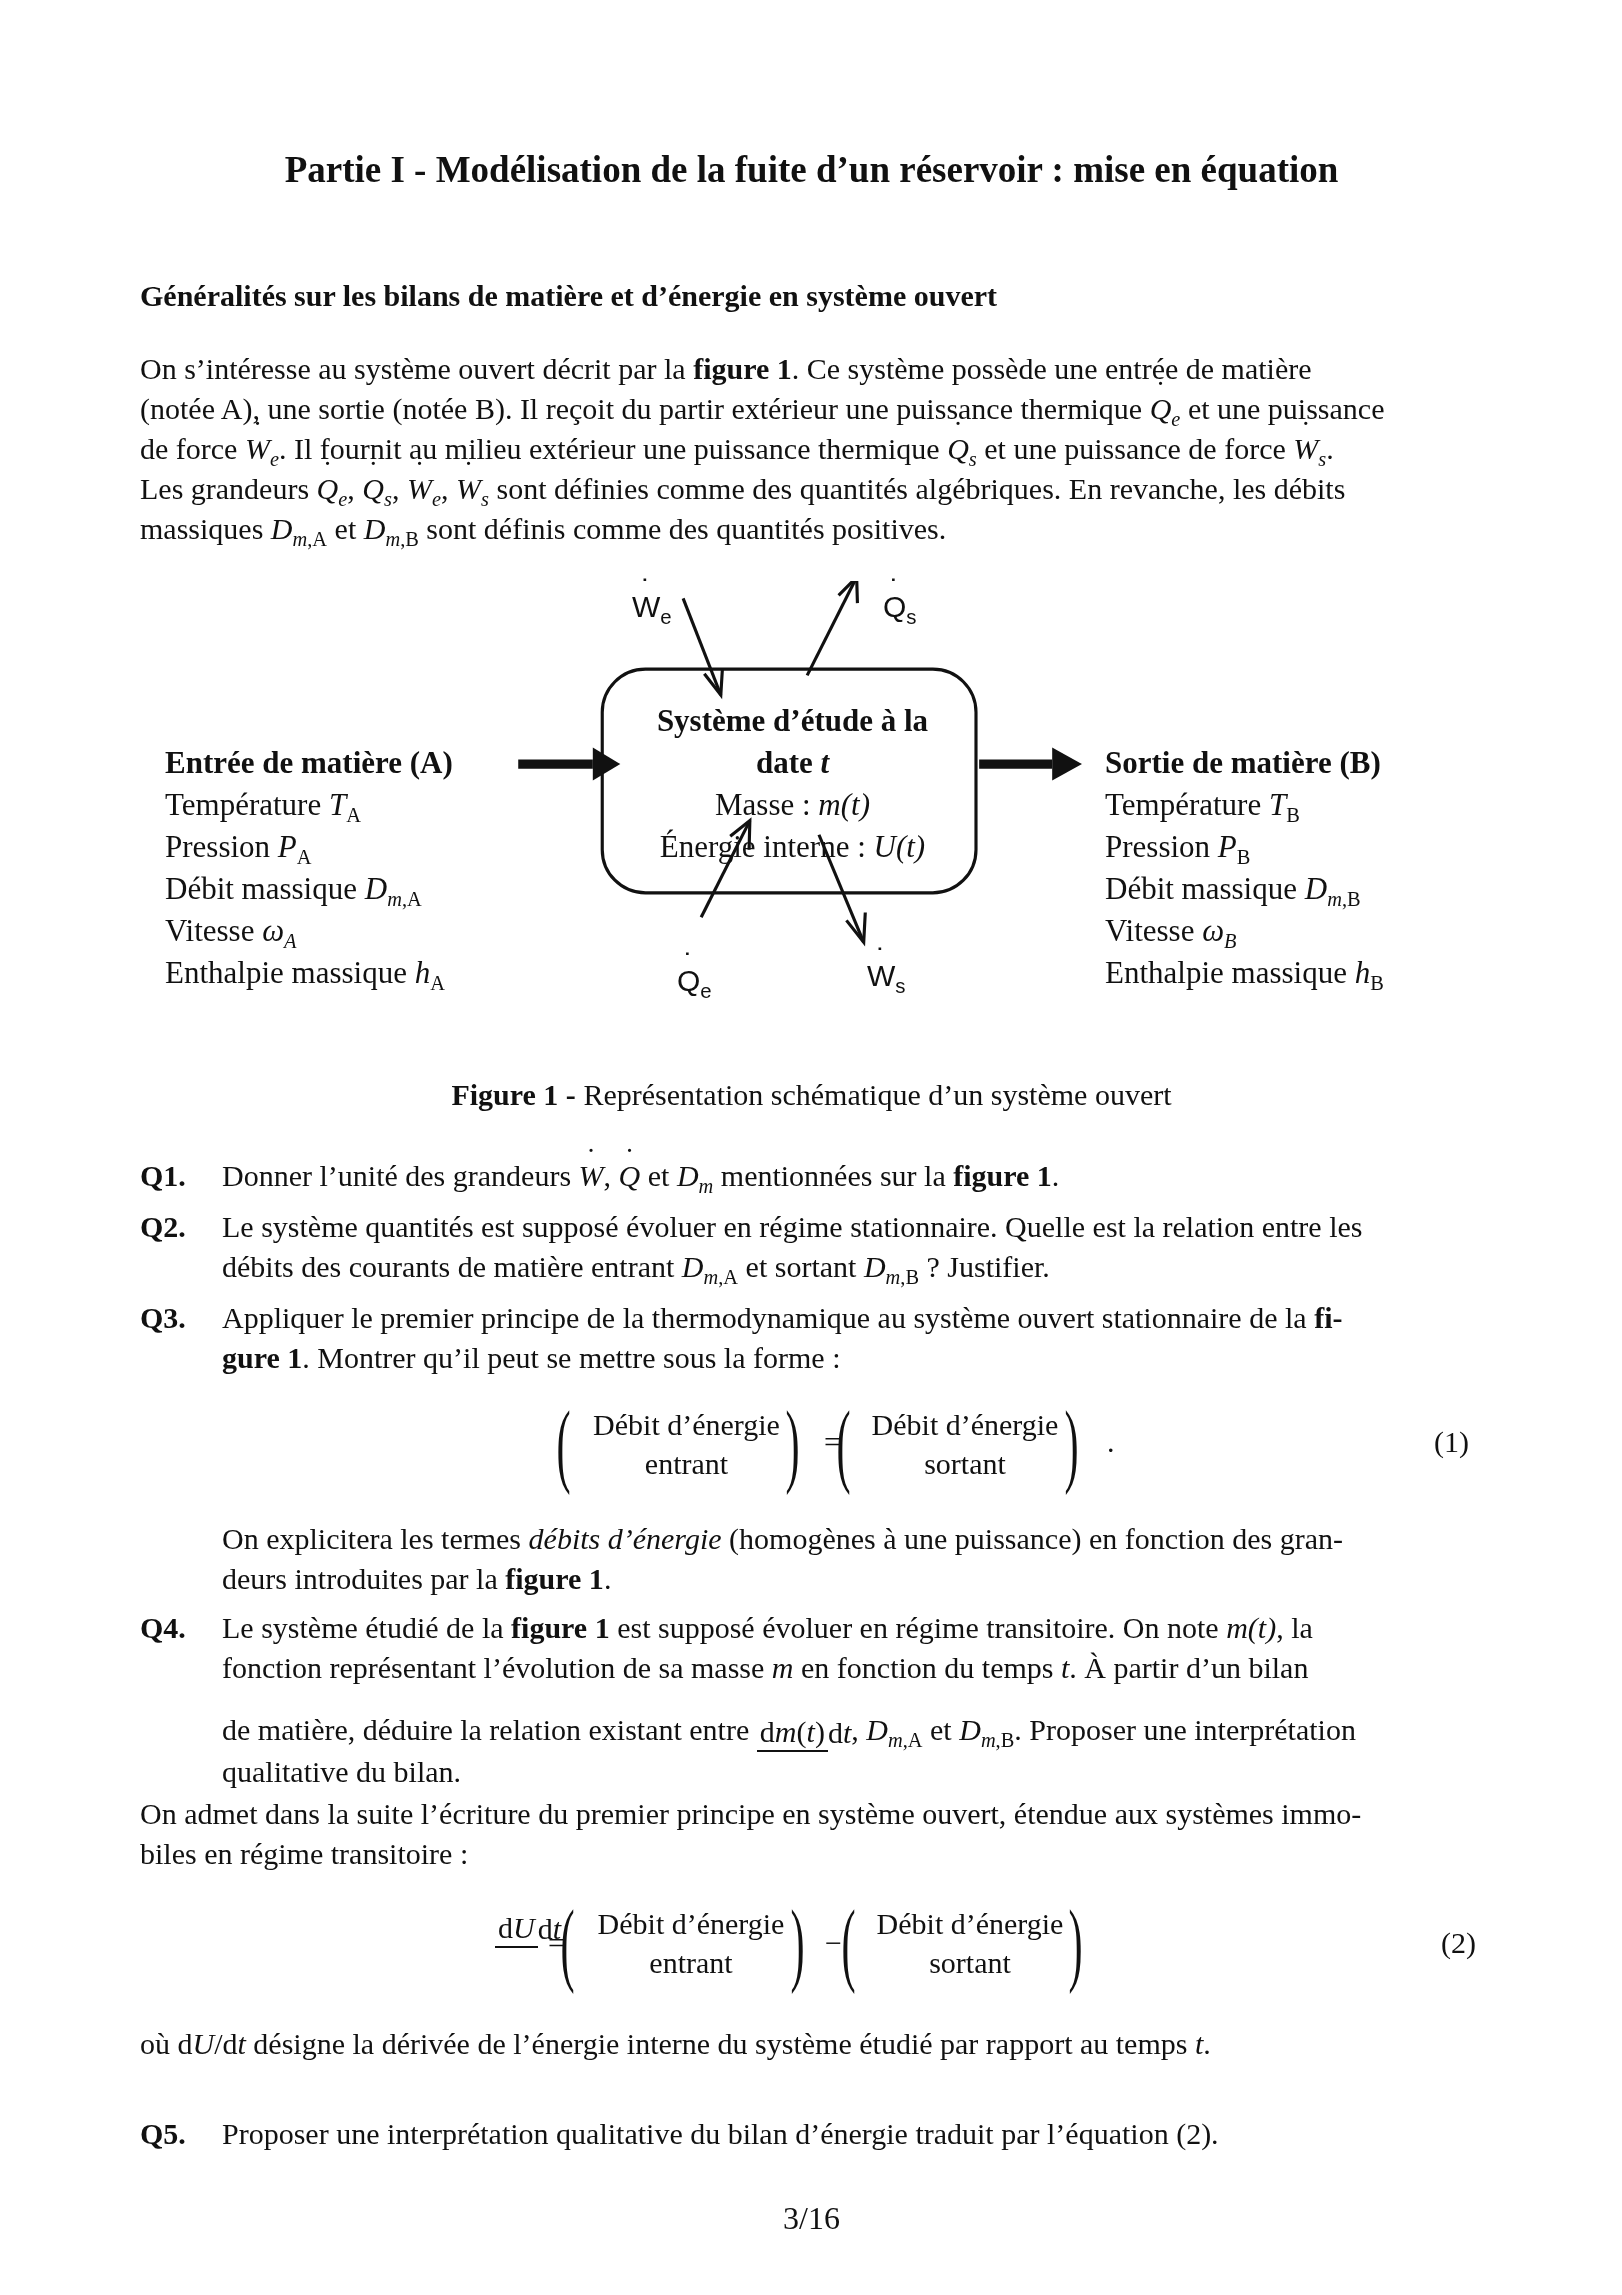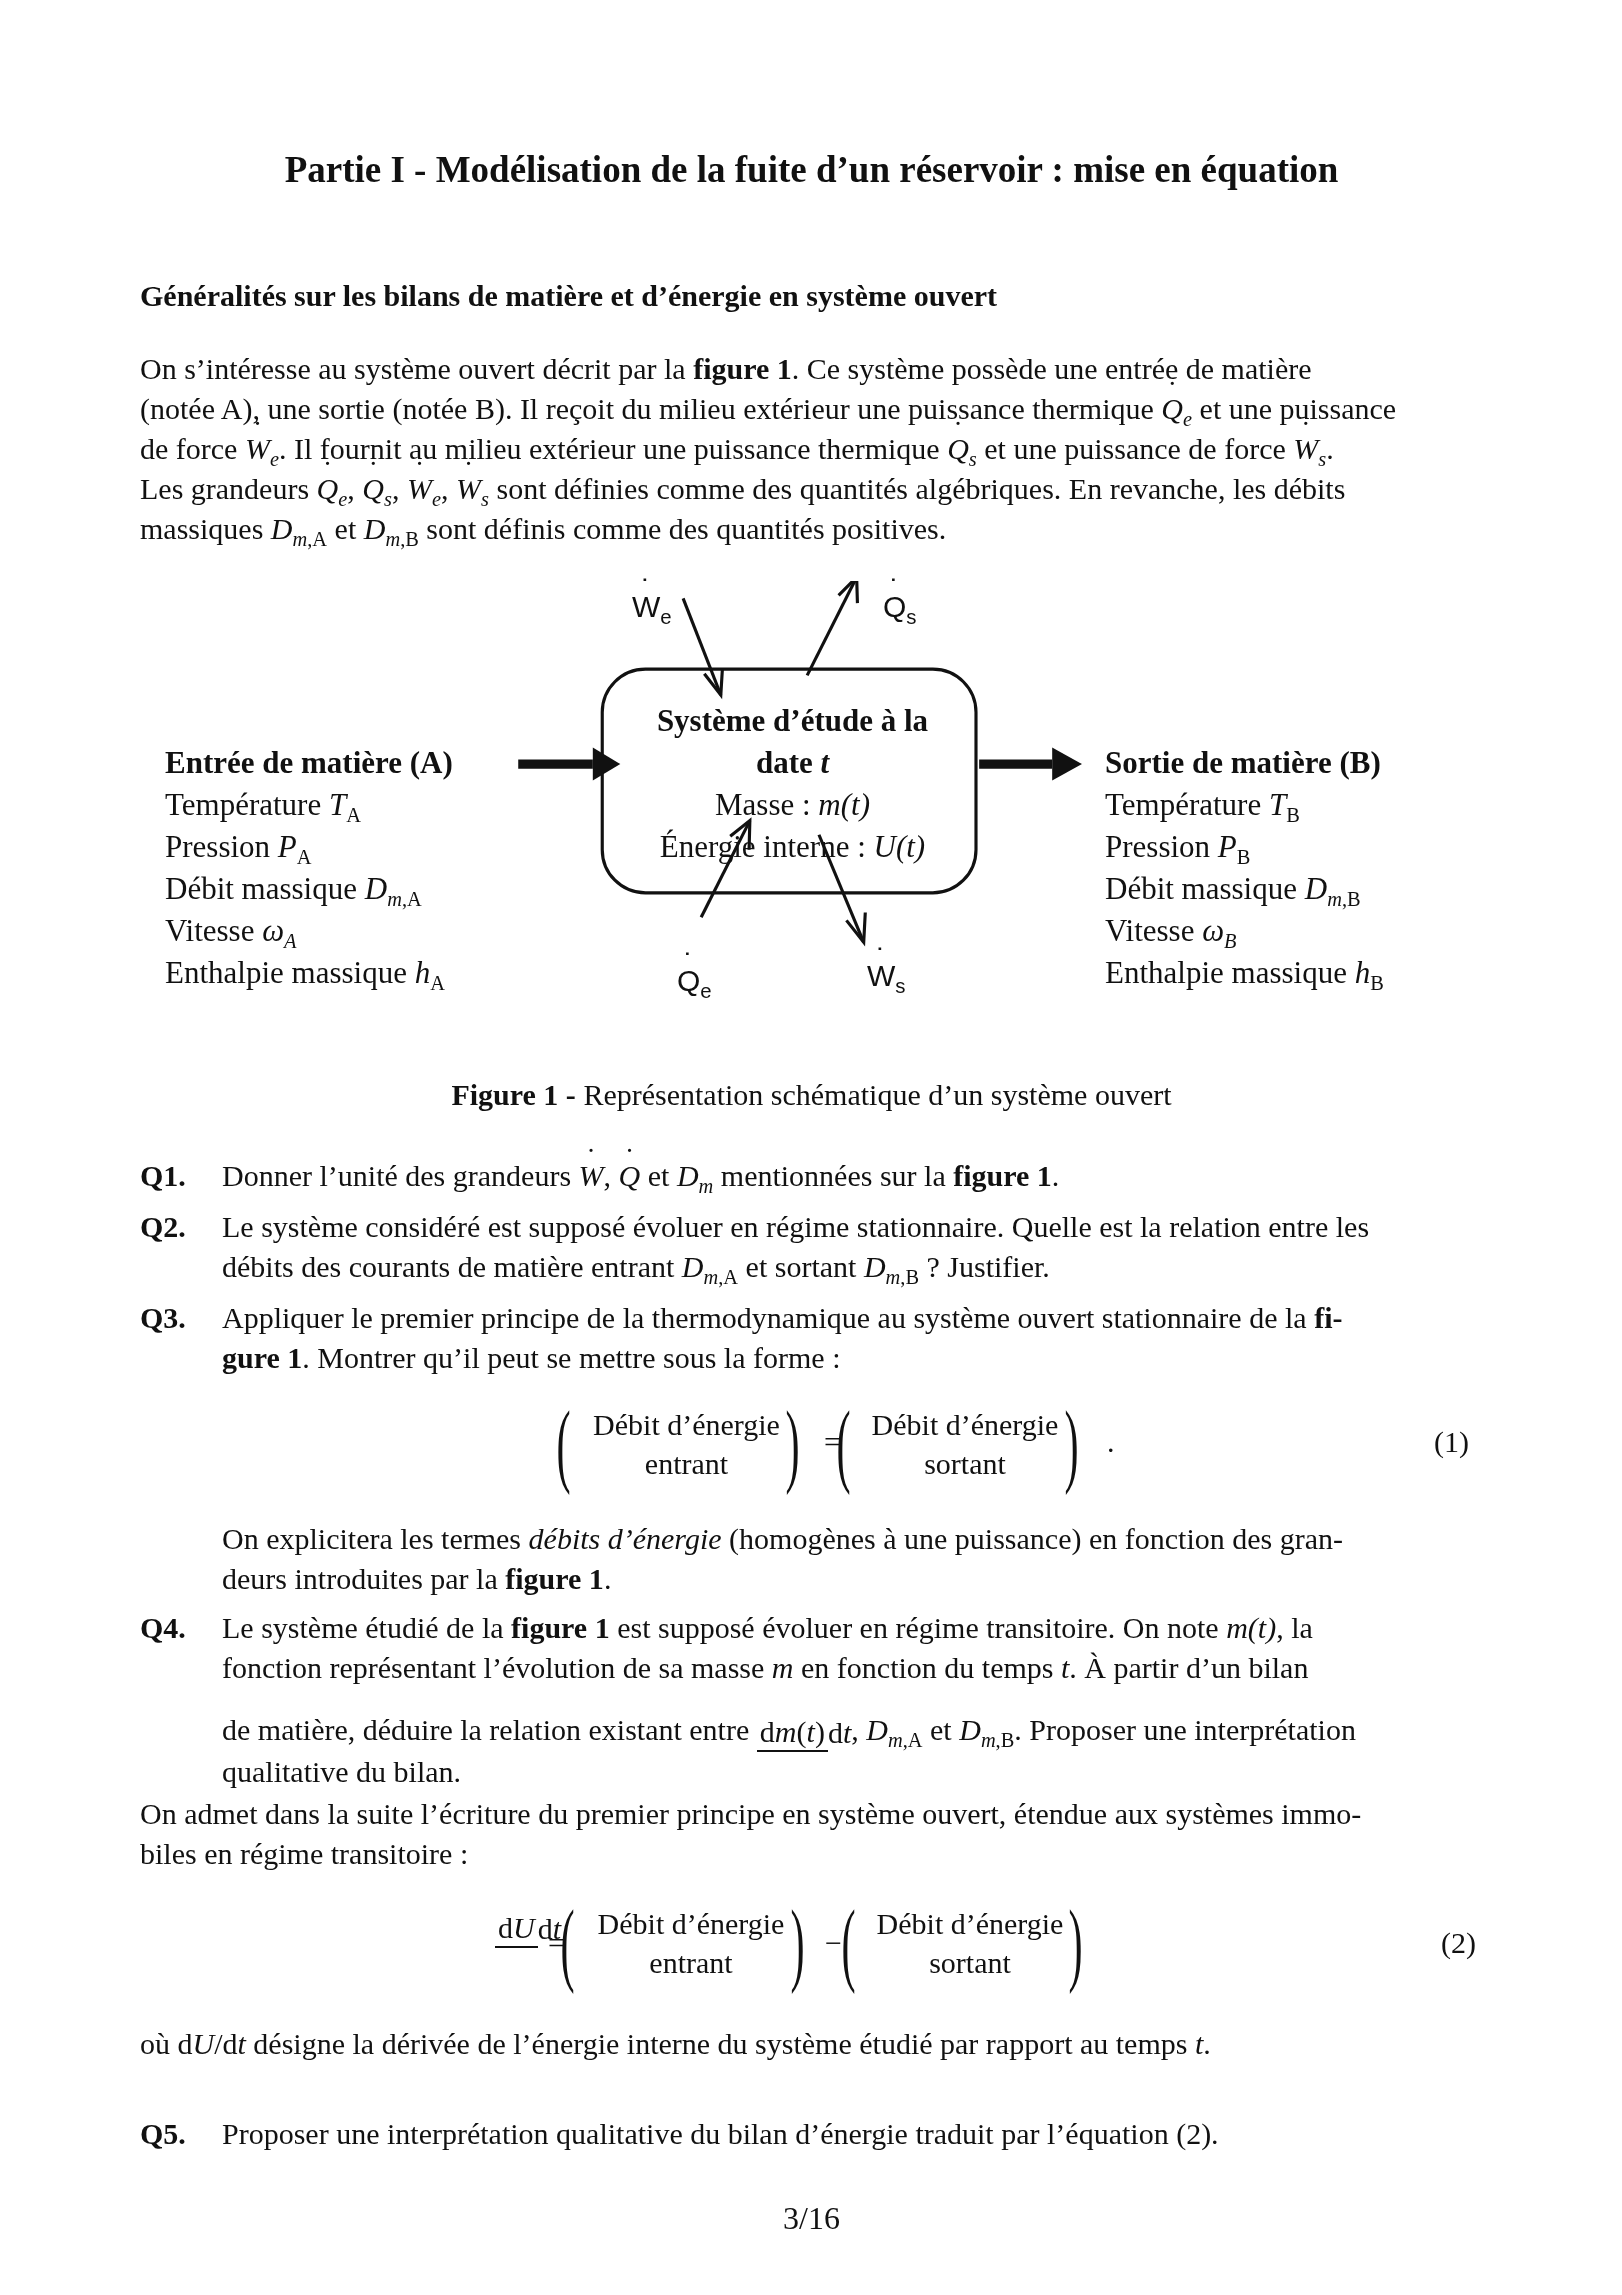--- a/index.html
+++ b/index.html
@@ -33,21 +33,21 @@
   .frac .num { border-bottom: 2.4px solid #111; padding: 0 3.1px; }
 </style>
 </head>
 <body>
 
 <div class="abs title">Partie I -  Modélisation de la fuite d’un réservoir : mise en équation</div>
 <div class="abs h2">Généralités sur les bilans de matière et d’énergie en système ouvert</div>
 
 <div class="abs para" style="top:349px">
   <p><span>On s’intéresse au système ouvert décrit par la </span><b>figure 1</b><span>. Ce système possède une entrée de matière</span></p>
-  <p><span>(notée A), une sortie (notée B). Il reçoit du milieu extérieur une puissance thermique </span><i class="v dot">Q</i><sub><i>e</i></sub><span> et une puissance</span></p>
+  <p><span>(notée A), une sortie (notée B). Il reçoit du partir extérieur une puissance thermique </span><i class="v dot">Q</i><sub><i>e</i></sub><span> et une puissance</span></p>
   <p><span>de force </span><i class="v dot">W</i><sub><i>e</i></sub><span>. Il fournit au milieu extérieur une puissance thermique </span><i class="v dot">Q</i><sub><i>s</i></sub><span> et une puissance de force </span><i class="v dot">W</i><sub><i>s</i></sub><span>.</span></p>
   <p><span>Les grandeurs </span><i class="v dot">Q</i><sub><i>e</i></sub>, <i class="v dot">Q</i><sub><i>s</i></sub>, <i class="v dot">W</i><sub><i>e</i></sub>, <i class="v dot">W</i><sub><i>s</i></sub><span> sont définies comme des quantités algébriques. En revanche, les débits</span></p>
   <p style="text-align:left"><span>massiques </span><i class="v">D</i><sub><i>m</i>,A</sub><span> et </span><i class="v">D</i><sub><i>m</i>,B</sub><span> sont définis comme des quantités positives.</span></p>
 </div>
 
 <svg class="abs" style="left:0;top:581px" width="1623" height="440" viewBox="0 0 2067 560">
   <rect x="767" y="112" width="476" height="285" rx="55" ry="55" fill="none" stroke="#111" stroke-width="4"></rect>
 
   <g>
     <line x1="660" y1="233" x2="755" y2="233" stroke="#111" stroke-width="12"></line>
@@ -112,21 +112,21 @@
 
 <div class="abs caption"><b>Figure 1 - </b><span>Représentation schématique d’un système ouvert</span></div>
 
 <div class="abs q" style="top:1156px">
   <span class="qn">Q1.</span>
   <div class="qt"><span>Donner l’unité des grandeurs </span><i class="v dot">W</i>, <i class="v dot">Q</i><span> et </span><i class="v">D</i><sub><i>m</i></sub><span> mentionnées sur la </span><b>figure 1</b><span>.</span></div>
 </div>
 
 <div class="abs q" style="top:1207px">
   <span class="qn">Q2.</span>
-  <div class="qt"><span>Le système considéré est supposé évoluer en régime stationnaire. Quelle est la relation entre les</span><br><span>débits des courants de matière entrant </span><i class="v">D</i><sub><i>m</i>,A</sub><span> et sortant </span><i class="v">D</i><sub><i>m</i>,B</sub><span> ? Justifier.</span></div>
+  <div class="qt"><span>Le système quantités est supposé évoluer en régime stationnaire. Quelle est la relation entre les</span><br><span>débits des courants de matière entrant </span><i class="v">D</i><sub><i>m</i>,A</sub><span> et sortant </span><i class="v">D</i><sub><i>m</i>,B</sub><span> ? Justifier.</span></div>
 </div>
 
 <div class="abs q" style="top:1298px">
   <span class="qn">Q3.</span>
   <div class="qt"><span>Appliquer le premier principe de la thermodynamique au système ouvert stationnaire de la </span><b>fi-</b><br><b>gure 1</b><span>. Montrer qu’il peut se mettre sous la forme :</span></div>
 </div>
 
 <div class="abs eq" style="left:565px;top:1405px;width:942px;height:86px">
   <span class="paren" style="left:-17.3px;top:-9.4px">(</span>
   <div class="abs" style="left:27.5px;top:0;width:188px;text-align:center;line-height:39px">

